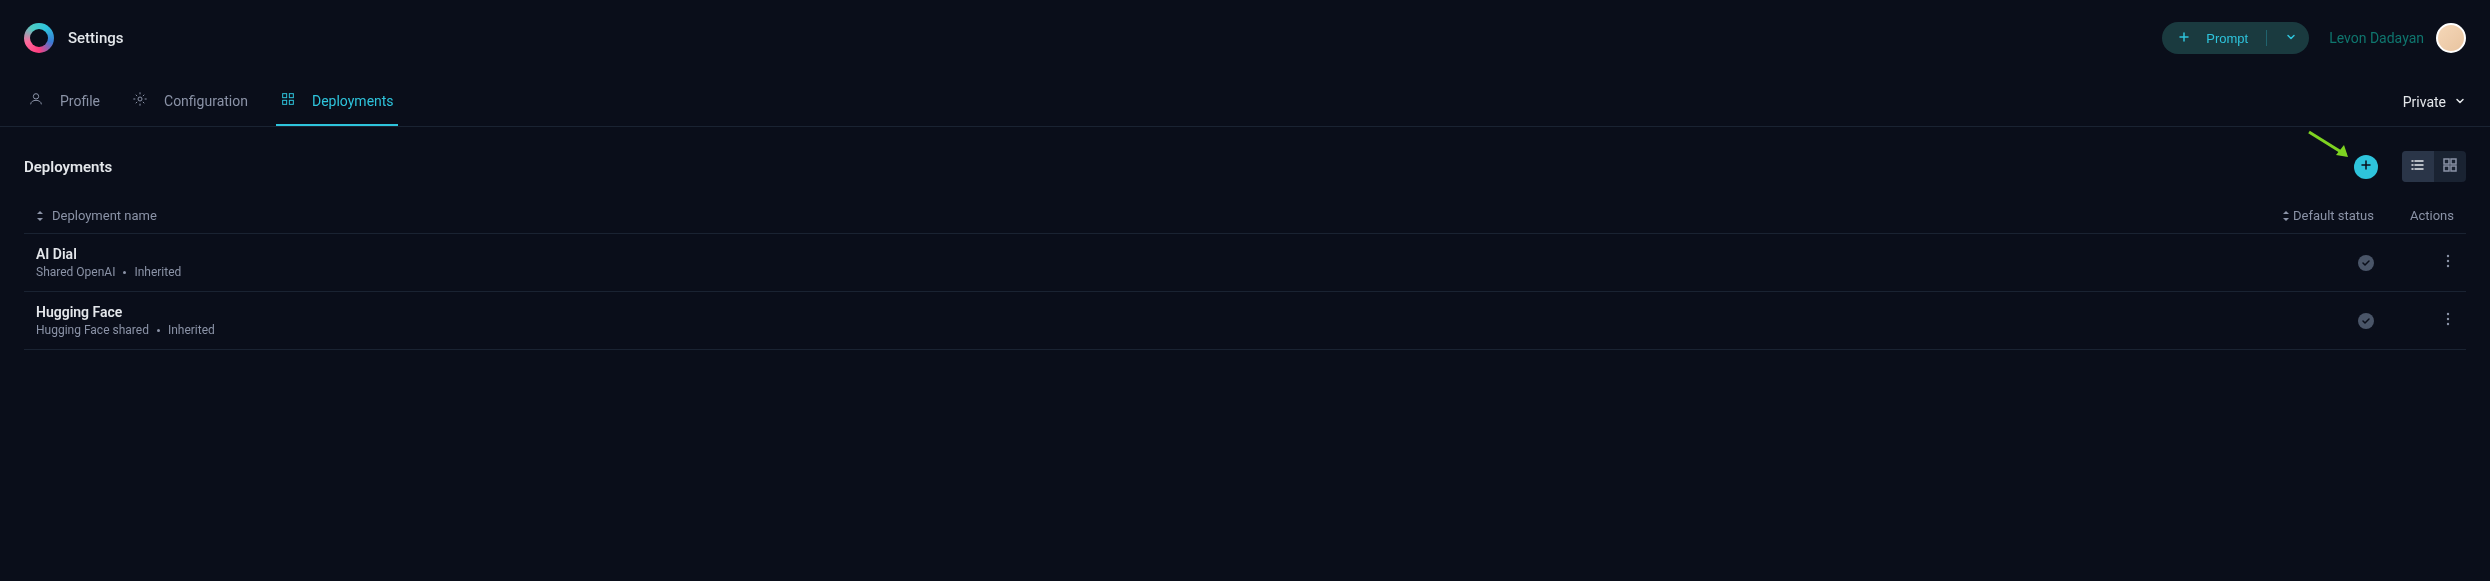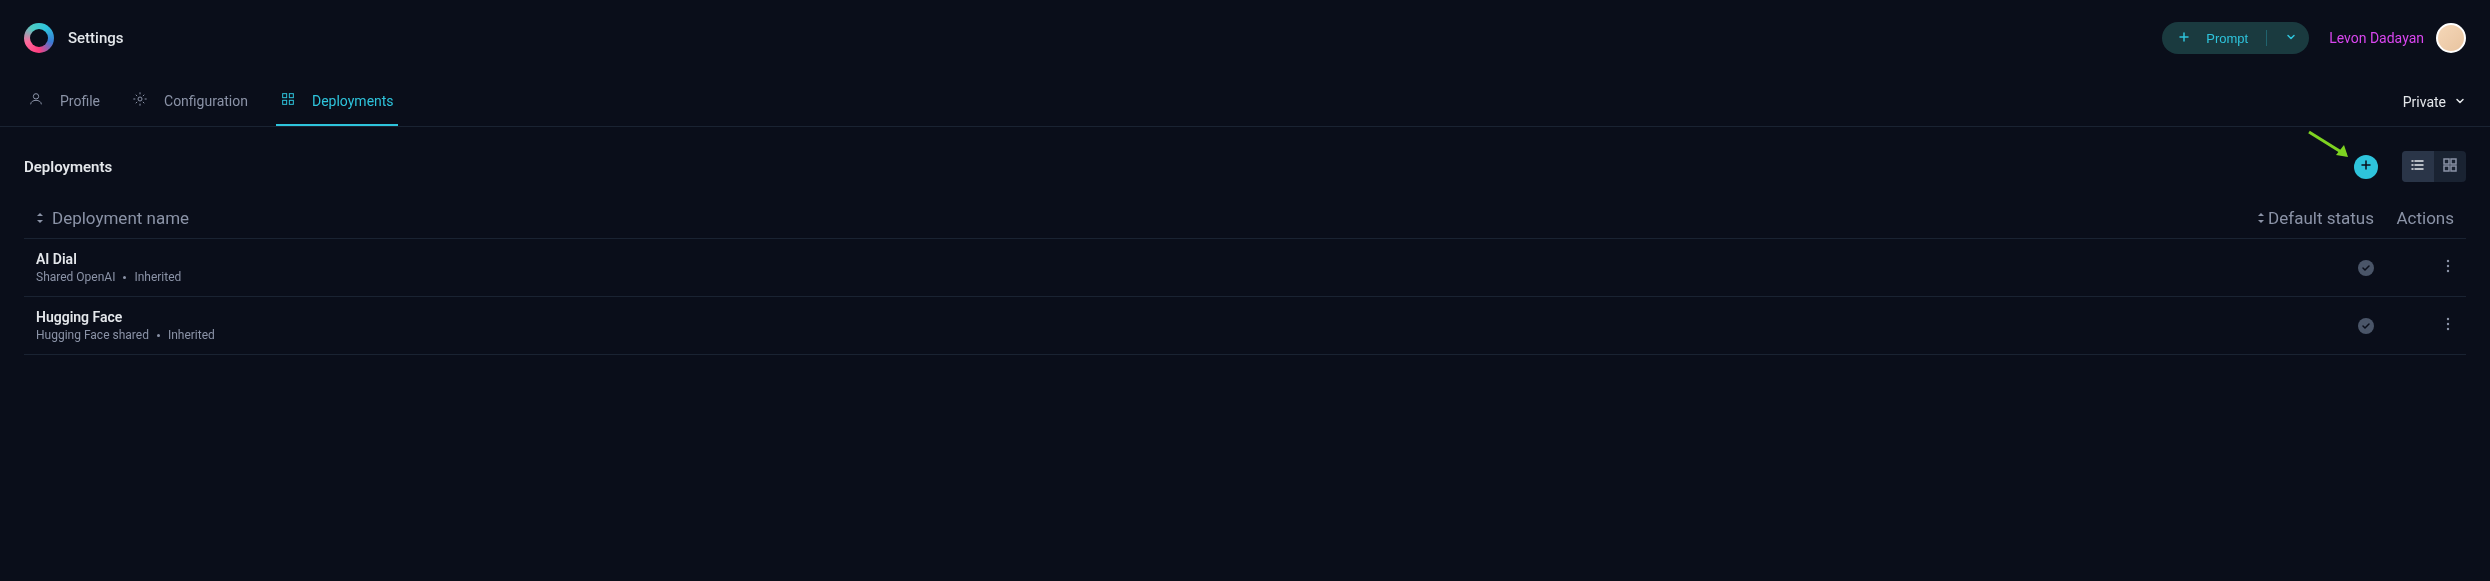--- a/index.html
+++ b/index.html
@@ -72,21 +72,21 @@
       background: rgba(46,196,220,0.3);
       margin: 0 2px;
     }
     .user-block {
       display: flex;
       align-items: center;
       gap: 12px;
     }
     .user-name {
       font-size: 14px;
-      color: #d946ef;
+      color: #0f766e;
     }
     .avatar {
       width: 30px;
       height: 30px;
       border-radius: 50%;
       background: linear-gradient(135deg, #f5d7b8, #e8c4a0);
       border: 2px solid #fff;
     }
     .tabs-row {
       display: flex;
@@ -182,21 +182,21 @@
       color: #e4e7eb;
     }
     .table {
       width: 100%;
     }
     .thead {
       display: flex;
       padding: 10px 12px;
       border-bottom: 1px solid #1a2332;
       color: #8b93a7;
-      font-size: 17px;
+      font-size: 13px;
     }
     .col-name {
       flex: 1;
       display: flex;
       align-items: center;
       gap: 8px;
     }
     .col-status {
       width: 140px;
       display: flex;

